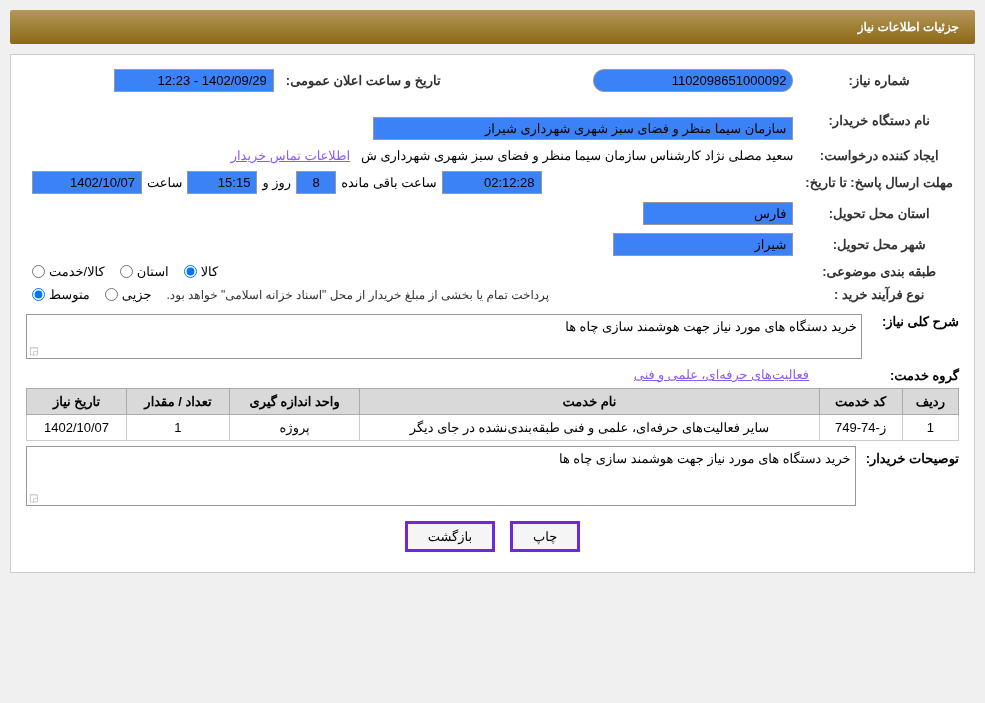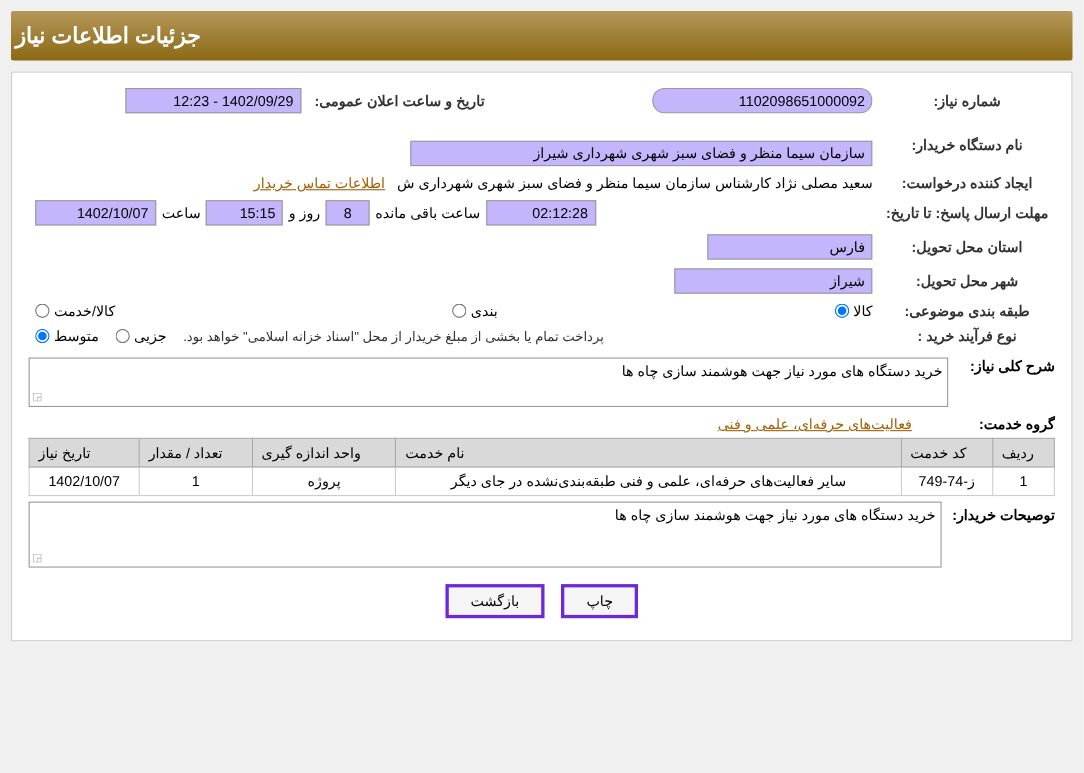--- a/index.html
+++ b/index.html
@@ -11,23 +11,23 @@
     }
     .page-wrapper {
       width: 985px;
       min-height: 703px;
       background: #f0f0f0;
       padding: 10px;
     }
     .header-bar {
       background: linear-gradient(to bottom, #b5975a, #8b6914);
       color: #fff;
-      text-align: left;
-      padding: 10px 4px;
-      font-size: 20px;
+      text-align: right;
+      padding: 10px 16px;
+      font-size: 12px;
       font-weight: bold;
       margin-bottom: 10px;
       border-radius: 2px;
     }
     .main-card {
       background: #fff;
       border: 1px solid #ccc;
       padding: 10px 15px;
     }
     .info-table {
@@ -44,46 +44,45 @@
       color: #333;
       white-space: nowrap;
       font-weight: bold;
       width: 130px;
     }
     .value-cell {
       text-align: right;
     }
     .input-box {
       border: 1px solid #999;
-      background: #c4b5fd;
+      background: #3b82f6;
       padding: 3px 6px;
       font-family: Tahoma, Arial, sans-serif;
       font-size: 13px;
       direction: rtl;
     }
     .input-box-medium {
       width: 200px;
     }
     .row-flex {
       display: flex;
       align-items: center;
       gap: 5px;
       flex-direction: row;
     }
     .blue-link {
-      color: #a16207;
+      color: #8b5cf6;
       text-decoration: underline;
       cursor: pointer;
     }
     .radio-group {
       display: flex;
       gap: 15px;
       flex-direction: row-reverse;
       align-items: center;
-      justify-content: space-between;
     }
     .radio-item {
       display: flex;
       align-items: center;
       gap: 4px;
     }
     .radio-item input[type="radio"] {
       cursor: pointer;
     }
     .sub-section-title {
@@ -97,22 +96,22 @@
     }
     .service-table {
       width: 100%;
       border-collapse: collapse;
       margin-bottom: 5px;
     }
     .service-table th {
       background: #d9d9d9;
       border: 1px solid #aaa;
       padding: 5px 8px;
-      text-align: left;
-      font-weight: normal;
+      text-align: center;
+      font-weight: bold;
     }
     .service-table td {
       border: 1px solid #ccc;
       padding: 5px 8px;
       text-align: center;
     }
     .notes-area {
       display: flex;
       gap: 10px;
       margin-top: 5px;
@@ -230,21 +229,21 @@
 
       <tr>
         <td class="label-cell">طبقه بندی موضوعی:</td>
         <td class="value-cell" colspan="4">
           <div class="radio-group">
             <label class="radio-item">
               <span>کالا/خدمت</span>
               <input type="radio" name="tabaqe" value="kalaKhadamat" style="">
             </label>
             <label class="radio-item">
-              <span>بندی</span>
+              <span>استان</span>
               <input type="radio" name="tabaqe" value="khadamat" style="">
             </label>
             <label class="radio-item">
               <span>کالا</span>
               <input type="radio" name="tabaqe" value="kala" checked="" style="">
             </label>
           </div>
         </td>
       </tr>
 
@@ -273,21 +272,21 @@
       <span style="font-weight:bold; white-space:nowrap; margin-left:10px;">شرح کلی نیاز:</span>
       <div style="flex:1; border:1px solid #999; min-height:45px; padding:4px; background:#fff; text-align:right; direction:rtl; position:relative;">
         <span>خرید دستگاه های مورد نیاز جهت هوشمند سازی چاه ها</span>
         <span style="position:absolute;bottom:2px;left:2px;font-size:10px;color:#aaa;">◲</span>
       </div>
     </div>
 
 
     <div class="group-service-row">
       <span class="group-service-label">گروه خدمت:</span>
-      <span class="blue-link" style="margin-right:0;">فعالیت‌های حرفه‌ای، علمی و فنی</span>
+      <span class="blue-link" style="margin-right:20px;font-family:Liberation Serif, serif;">فعالیت‌های حرفه‌ای، علمی و فنی</span>
     </div>
 
     <table class="service-table">
       <thead>
         <tr>
           <th>ردیف</th>
           <th>کد خدمت</th>
           <th>نام خدمت</th>
           <th>واحد اندازه گیری</th>
           <th>تعداد / مقدار</th>

